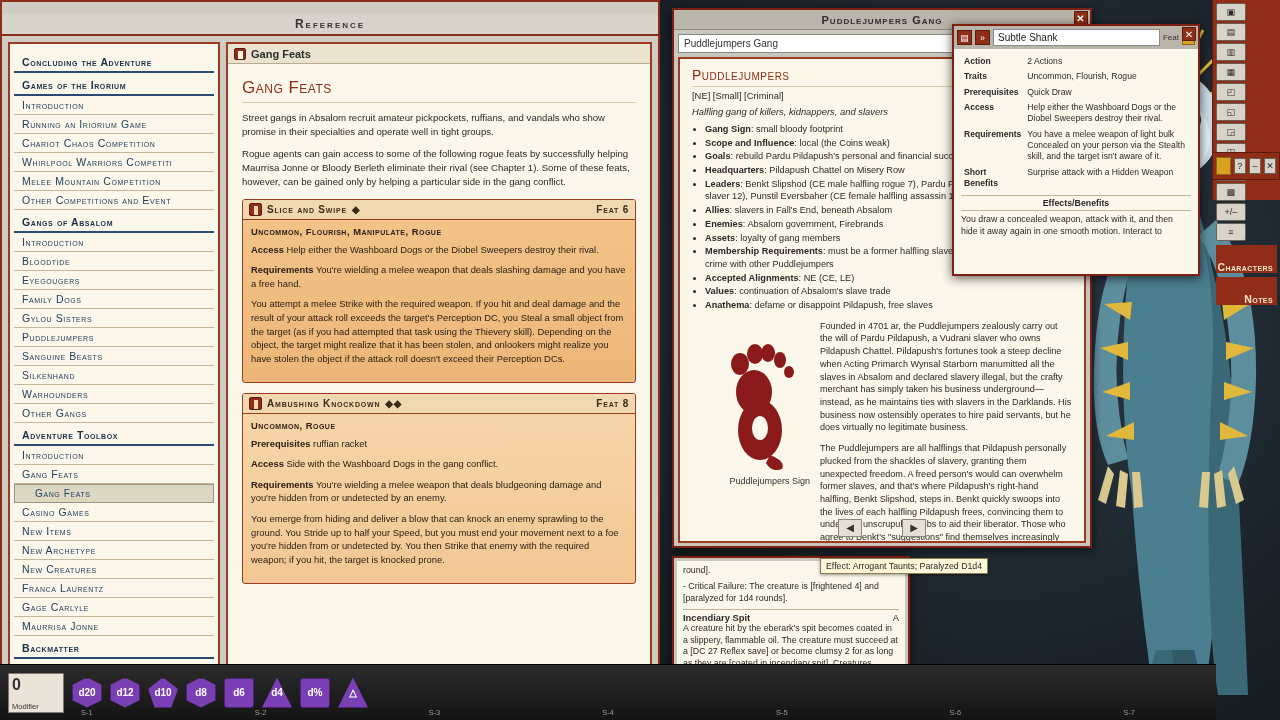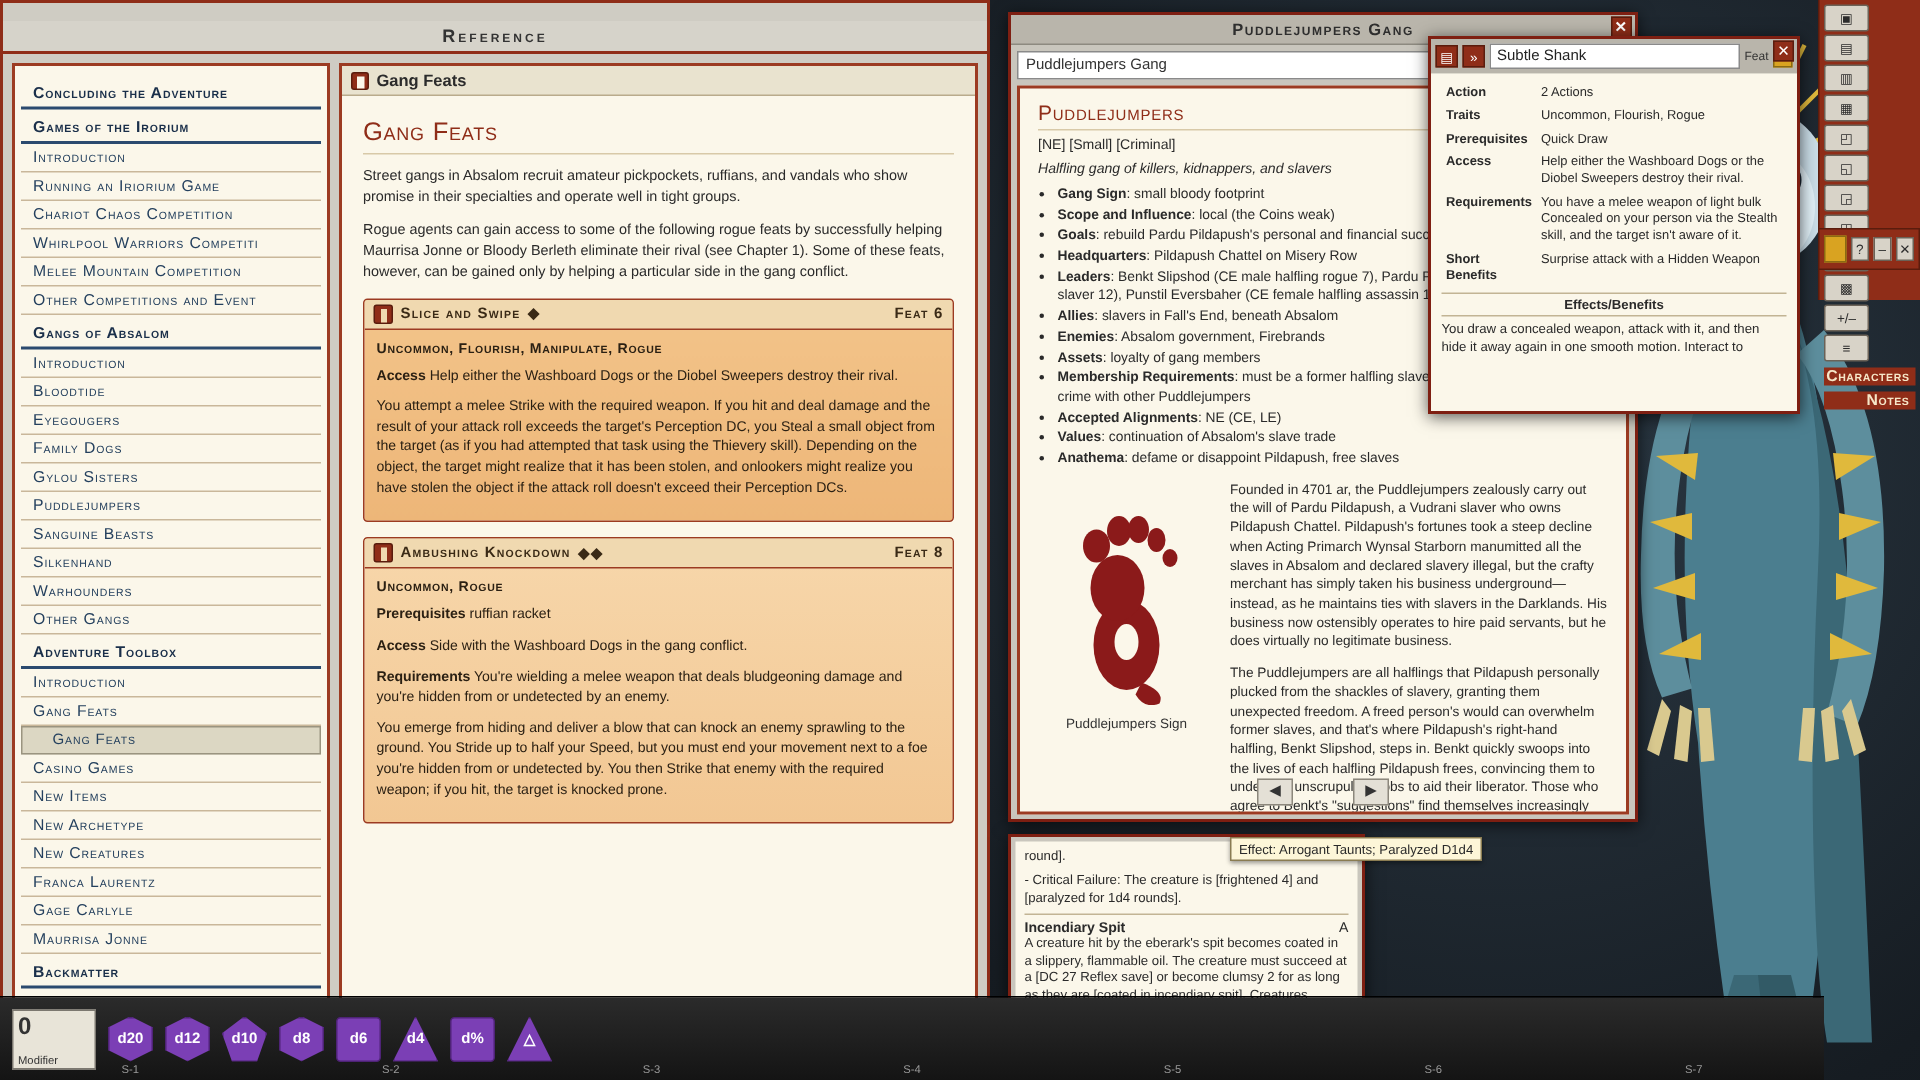--- a/index.html
+++ b/index.html
@@ -28,21 +28,21 @@
     padding:3px;
   }
   #right-rail .rail-grid { display:flex; flex-wrap:wrap; gap:2px; }
   .rail-btn {
     width:30px; height:18px; background:#d8d3c8; border:1px solid #6b6257;
     font-size:9px; line-height:16px; text-align:center; color:#2b2b2b;
     border-radius:2px;
   }
   .rail-label {
     margin-top:4px; background:#8f2d18; color:#f6e7c8; font-size:10.5px;
-    font-variant:small-caps; letter-spacing:.4px; text-align:right; padding:0 4px 0 0;
+    font-variant:small-caps; letter-spacing:.4px; text-align:right; padding:16px 4px 0 0;
     font-weight:bold;
   }
   
   .win {
     position:absolute;
     background:#c9c6bd;
     border:2px solid #7e1f12;
     box-shadow:0 2px 10px rgba(0,0,0,.65);
   }
   .win-title {
@@ -169,21 +169,21 @@
   h3.gang-title {
     font-variant:small-caps; color:#8f2d18; font-size:14px; margin:0 0 3px; letter-spacing:.5px;
     border-bottom:1px solid #d8c9a8; padding-bottom:3px; font-weight:normal;
   }
   .gang-tags { font-size:9.4px; color:#2a2a2a; margin:0 0 5px; }
   .gang-sub { font-size:9.4px; font-style:italic; color:#2a2a2a; margin:0 0 6px; }
   ul.gang-list { margin:0 0 8px; padding-left:13px; }
   ul.gang-list li { font-size:9.2px; line-height:1.38; color:#2a2a2a; margin-bottom:1px; }
   ul.gang-list li b { font-weight:bold; }
   .gang-cols { display:flex; gap:10px; }
-  .gang-img-col { width:118px; text-align:center; }
+  .gang-img-col { width:118px; text-align:right; }
   .foot-sign { width:100px; height:150px; margin:0 auto; }
   .img-cap { font-size:9px; color:#333; margin-top:2px; }
   .gang-text-col { flex:1; }
   .gang-text-col p { font-size:9.1px; line-height:1.4; color:#2a2a2a; margin:0 0 8px; }
   #gang-nav { position:absolute; left:0; right:0; bottom:4px; display:flex; justify-content:center; gap:40px;}
   
   #feat-window { left:952px; top:24px; width:248px; height:252px; }
   #feat-top {
     display:flex; align-items:center; gap:3px; padding:3px; background:#b9b5ab;
   }
@@ -346,20 +346,22 @@
               <span class="feat-ico"></span>
               <span>Slice and Swipe</span>
               <span>◆</span>
               <span class="spacer"></span>
               <span>Feat 6</span>
             </div>
             <div class="feat-body">
               <div class="traits">Uncommon, Flourish, Manipulate, Rogue</div>
               <p><span class="lbl">Access</span>
                  <span>Help either the Washboard Dogs or the Diobel Sweepers destroy their rival.</span></p>
+              <p><span class="lbl">Requirements</span>
+                 <span>You're wielding a melee weapon that deals slashing damage and you have a free hand.</span></p>
               <p>You attempt a melee Strike with the required weapon. If you hit and deal damage and the result of your attack roll exceeds the target's Perception DC, you Steal a small object from the target (as if you had attempted that task using the Thievery skill). Depending on the object, the target might realize that it has been stolen, and onlookers might realize you have stolen the object if the attack roll doesn't exceed their Perception DCs.</p>
             </div>
           </div>
 
           <div class="feat alt">
             <div class="feat-hd">
               <span class="feat-ico"></span>
               <span>Ambushing Knockdown</span>
               <span>◆◆</span>
               <span class="spacer"></span>

